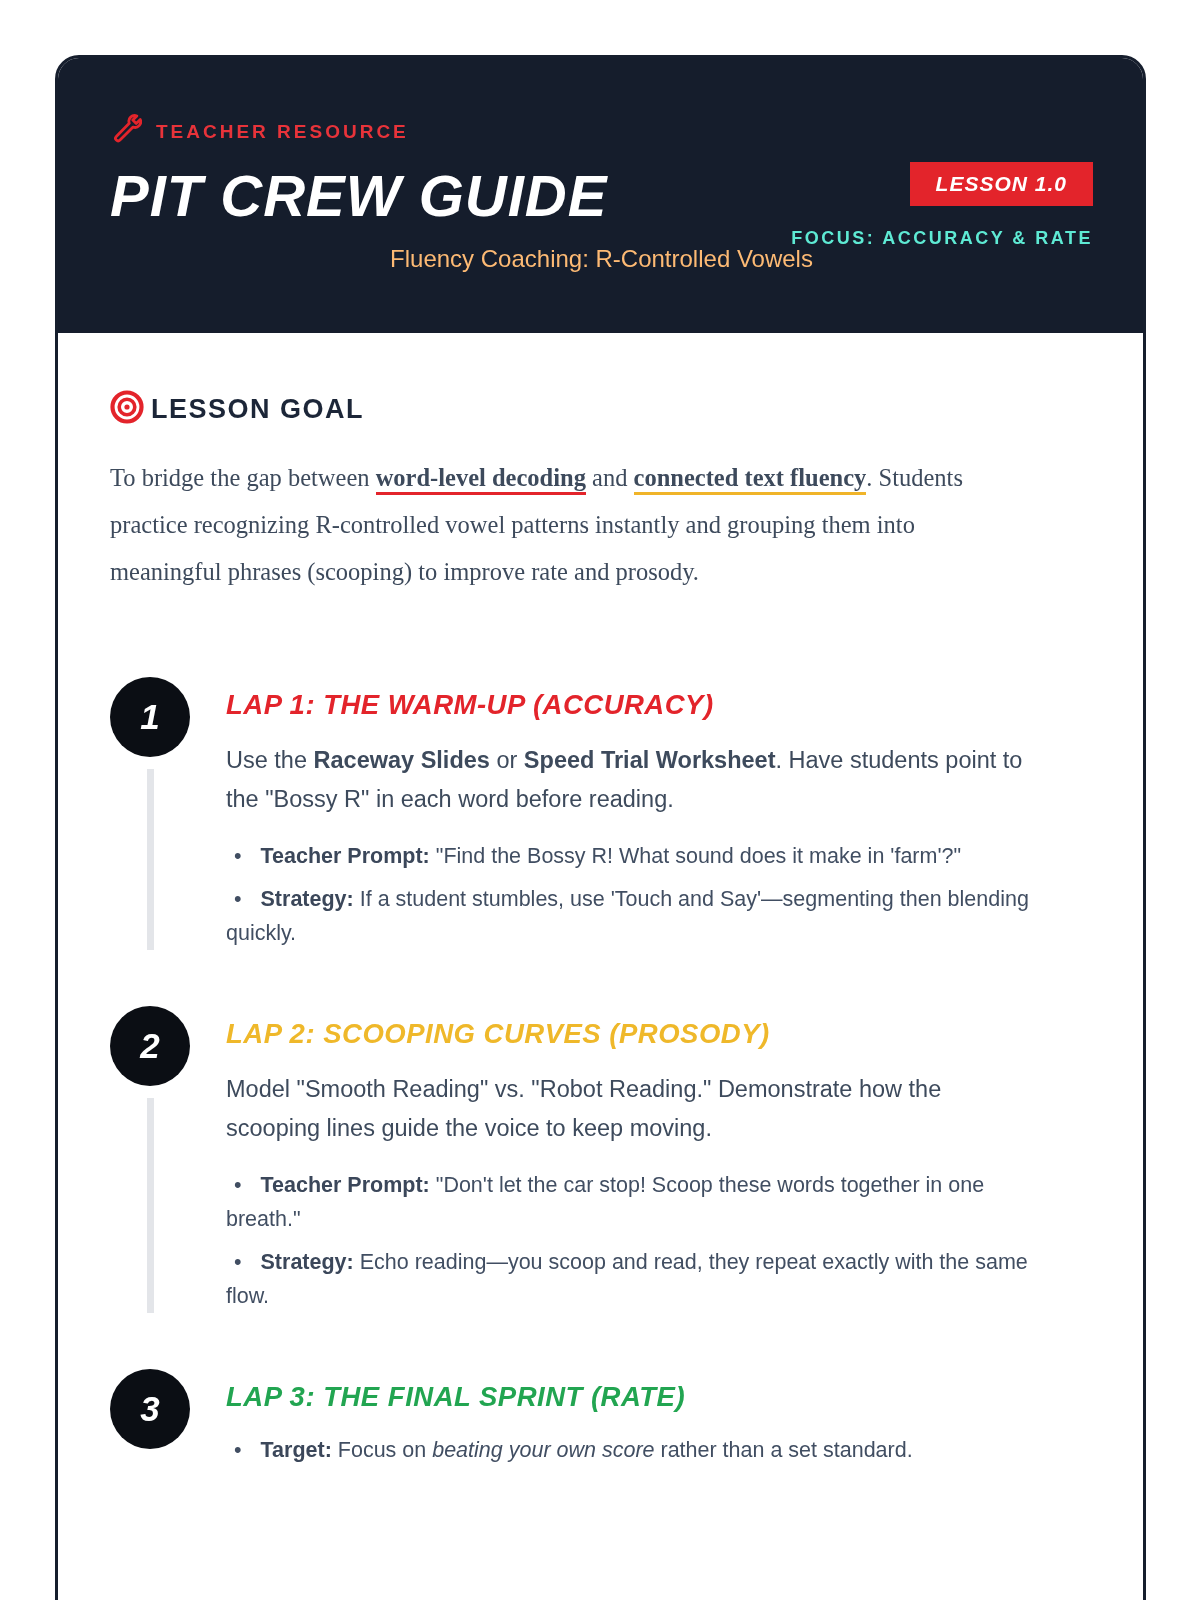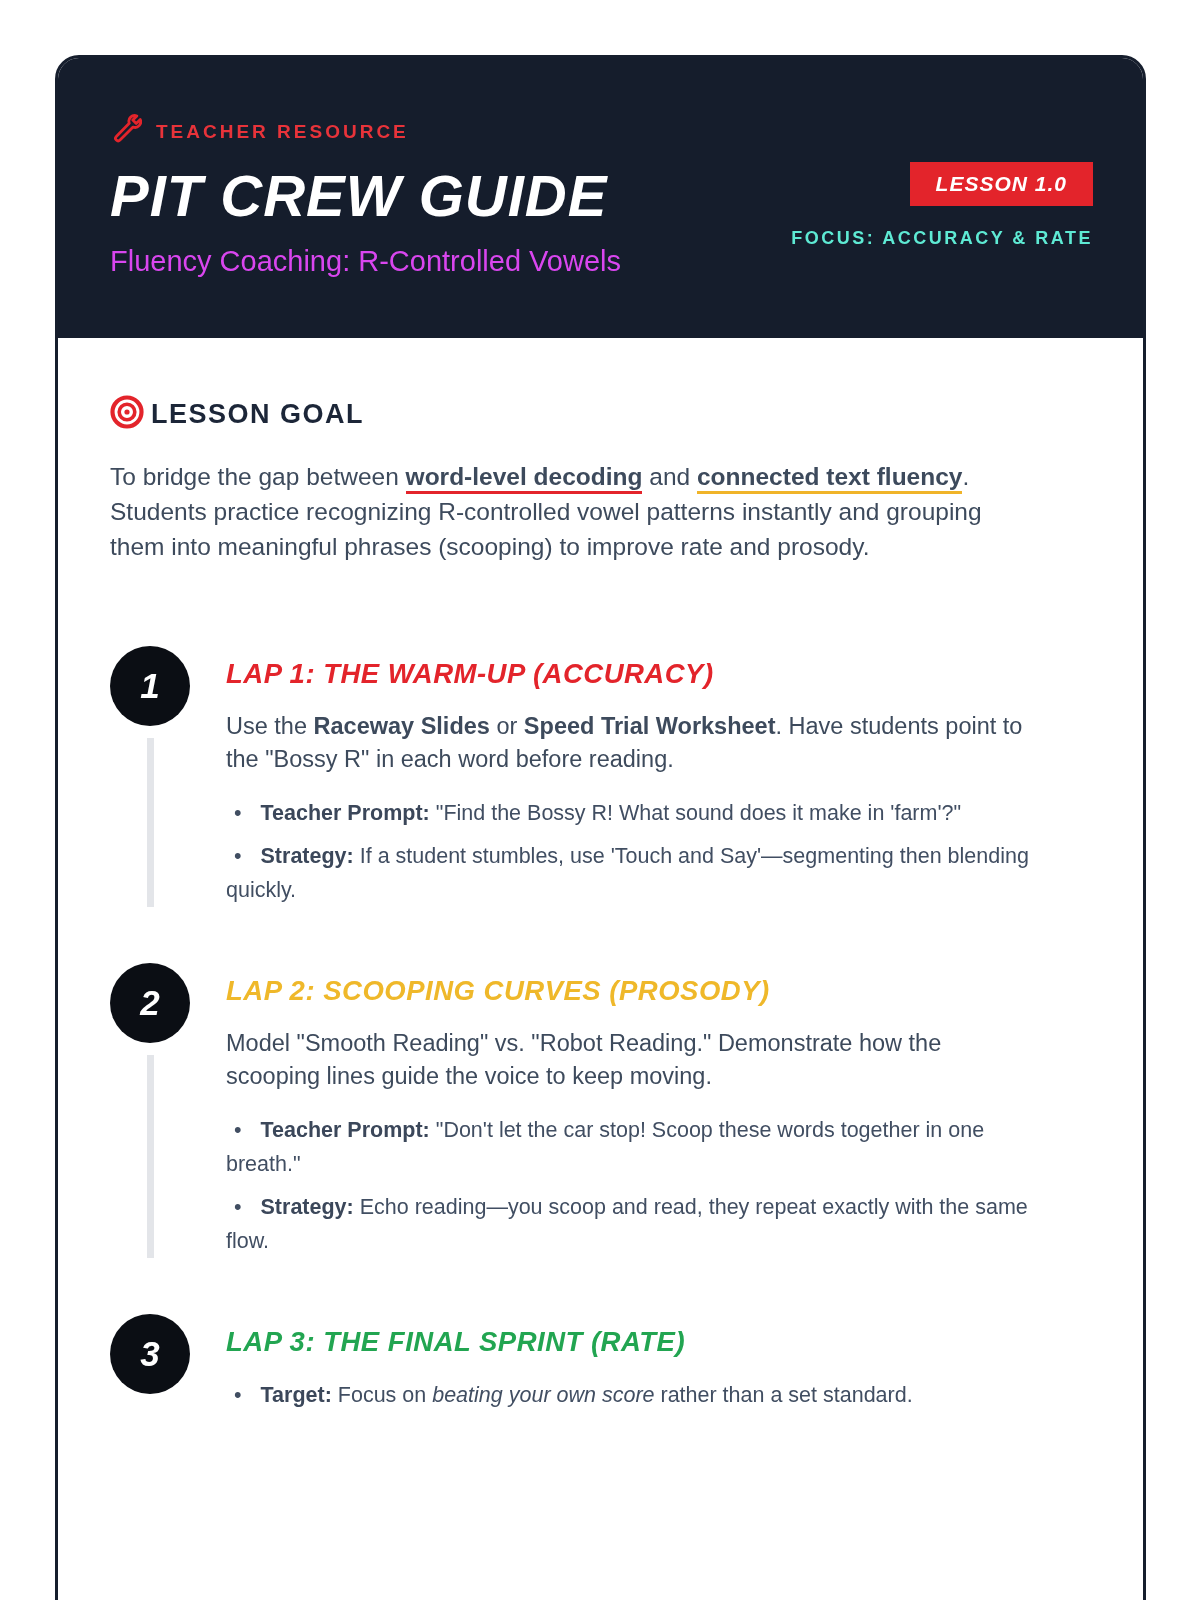--- a/index.html
+++ b/index.html
@@ -9,53 +9,53 @@
   .card { position:absolute; left:55px; top:55px; width:1091px; height:1700px;
           background:#ffffff; border:3px solid #161e2d; border-radius:24px; overflow:hidden; }
 
   
   .header { background:#151d2c; padding:56px 50px 60px 52px; position:relative; }
   .eyebrow { display:flex; align-items:center; gap:14px; }
   .eyebrow svg { width:32px; height:32px; }
   .eyebrow-text { color:#e8333a; font-size:19px; font-weight:bold; letter-spacing:3px; }
   .title { margin-top:12px; color:#ffffff; font-size:58px; font-weight:bold; font-style:italic;
            letter-spacing:1px; }
-  .subtitle { margin-top:16px; color:#d946ef; font-size:29px; }
+  .subtitle { margin-top:16px; color:#fdba74; font-size:24px;text-align:center; }
   .header-right { position:absolute; top:104px; right:50px; text-align:right; }
   .badge { display:inline-block; background:#e3242b; color:#ffffff; font-size:21px;
            font-weight:bold; font-style:italic; letter-spacing:1px; padding:10px 26px; }
   .focus { margin-top:22px; color:#5eead4; font-size:18px; font-weight:bold; letter-spacing:2.5px; }
 
   
   .content { padding:57px 50px 40px 52px; }
 
   .goal-heading { display:flex; align-items:center; gap:7px; }
   .goal-heading svg { width:34px; height:34px; }
   .goal-title { color:#1c2638; font-size:27px; font-weight:bold; letter-spacing:1.5px; }
 
-  .goal-text { margin-top:26px; max-width:916px; color:#3d4a5c; font-size:24.5px; line-height:35px; }
+  .goal-text { margin-top:26px; max-width:916px; color:#3d4a5c; font-size:24.5px; line-height:47px;font-family:Liberation Serif, serif; }
   .hl { font-weight:bold; padding-bottom:1px; }
   .hl-red    { border-bottom:3px solid #e3242b; }
   .hl-yellow { border-bottom:3px solid #f0b429; }
 
   
   .section { display:flex; margin-top:82px; }
   .section + .section { margin-top:56px; }
   .section-left { width:80px; flex-shrink:0; margin-right:36px;
                   display:flex; flex-direction:column; align-items:center; }
   .num-circle { width:80px; height:80px; border-radius:50%; background:#0b0e14;
                 color:#ffffff; font-size:35px; font-weight:bold; font-style:italic;
                 display:flex; align-items:center; justify-content:center; }
   .connector { width:7px; flex:1; background:#e3e5e9; margin-top:12px; }
   .section-body { flex:1; min-width:0; }
   .section-title { font-size:27.5px; font-weight:bold; font-style:italic; letter-spacing:0.5px;margin-top:12px; }
   .c-red    { color:#e3242b; }
   .c-yellow { color:#efb82a; }
   .c-green  { color:#22a551; }
-  .section-desc { margin-top:20px; max-width:805px; color:#3d4a5c; font-size:23.5px; line-height:33px; }
+  .section-desc { margin-top:20px; max-width:805px; color:#3d4a5c; font-size:23.5px; line-height:39px; }
   .bullets { margin-top:20px; max-width:805px; list-style:none; color:#414e62;
              font-size:21.5px; line-height:34px; }
   .bullets li { margin-top:9px; }
   .dot { display:inline-block; margin:0 19px 0 8px; color:#414e62; }
   .bullets b { color:#3b475a; }
   .it { font-style:italic; }
 </style>
 </head>
 <body>
 

